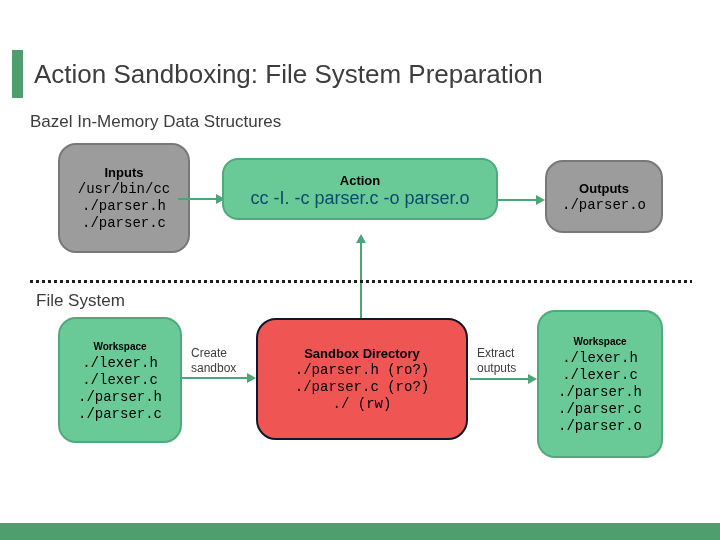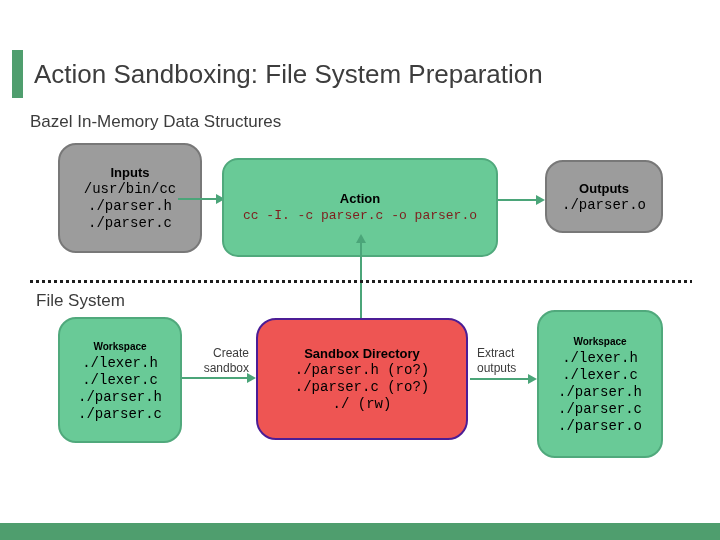--- a/index.html
+++ b/index.html
@@ -19,25 +19,25 @@
 
   
   .box{
     display:flex;flex-direction:column;align-items:center;justify-content:center;
     box-sizing:border-box;text-align:center;
   }
   .box .hd{font-size:13px;font-weight:bold;color:#000;line-height:17px;white-space:nowrap;}
   .box .ln{font-family:"Liberation Mono", monospace;font-size:14px;color:#000;line-height:17px;white-space:nowrap;}
   .gray{background:#9c9c9c;border:2px solid #787878;border-radius:18px;}
   .green{background:#69ca97;border:2px solid #50a97c;border-radius:18px;}
-  .red{background:#ee5553;border:2px solid #4c1d95;border-radius:20px;}
+  .red{background:#ee5553;border:2px solid #0f172a;border-radius:20px;}
 
-  .inputs-box{left:58px;top:143px;width:144px;height:110px;}
-  .action-box{left:222px;top:158px;width:276px;height:99px;border-radius:16px;}
-  .action-box .cmd{font-family:Liberation Mono, monospace;font-size:13px;color:#7f1d1d;line-height:18px;white-space:nowrap;}
+  .inputs-box{left:58px;top:143px;width:132px;height:110px;}
+  .action-box{left:222px;top:158px;width:276px;height:62px;border-radius:16px;}
+  .action-box .cmd{font-family:Liberation Sans, sans-serif;font-size:18px;color:#0c4a6e;line-height:18px;white-space:nowrap;}
   .outputs-box{left:545px;top:160px;width:118px;height:73px;align-items:center;}
   .ws1-box{left:58px;top:317px;width:124px;height:126px;}
   .ws1-box .hd,.ws2-box .hd{font-size:10px;}
   .sandbox-box{left:256px;top:318px;width:212px;height:122px;}
   .ws2-box{left:537px;top:310px;width:126px;height:148px;}
 
   
   .hline{height:2px;background:#4ba579;}
   .vline{width:2px;background:#4ba579;}
   .head-right{width:0;height:0;border-left:9px solid #4ba579;border-top:5px solid transparent;border-bottom:5px solid transparent;}
@@ -48,21 +48,21 @@
   .a2-line{left:498px;top:199px;width:40px;}
   .a2-head{left:536px;top:195px;}
   .a3-line{left:182px;top:377px;width:67px;}
   .a3-head{left:247px;top:373px;}
   .a4-line{left:470px;top:378px;width:60px;}
   .a4-head{left:528px;top:374px;}
   .a5-line{left:360px;top:241px;height:81px;}
   .a5-head{left:356px;top:234px;}
 
   .arrow-label{font-size:12px;line-height:15px;color:#3c3c3c;}
-  .lbl-create{left:191px;top:346px;width:58px;text-align:right;}
+  .lbl-create{left:191px;top:346px;width:58px;}
   .lbl-extract{left:477px;top:346px;width:58px;}
 
   
   .divider{
     left:30px;top:280px;width:662px;height:3px;
     background:repeating-linear-gradient(90deg,#1d1d1d 0 3px,transparent 3px 6px);
   }
 
   
   .bottom-bar{left:0;top:523px;width:720px;height:17px;background:#4f9e6e;}

